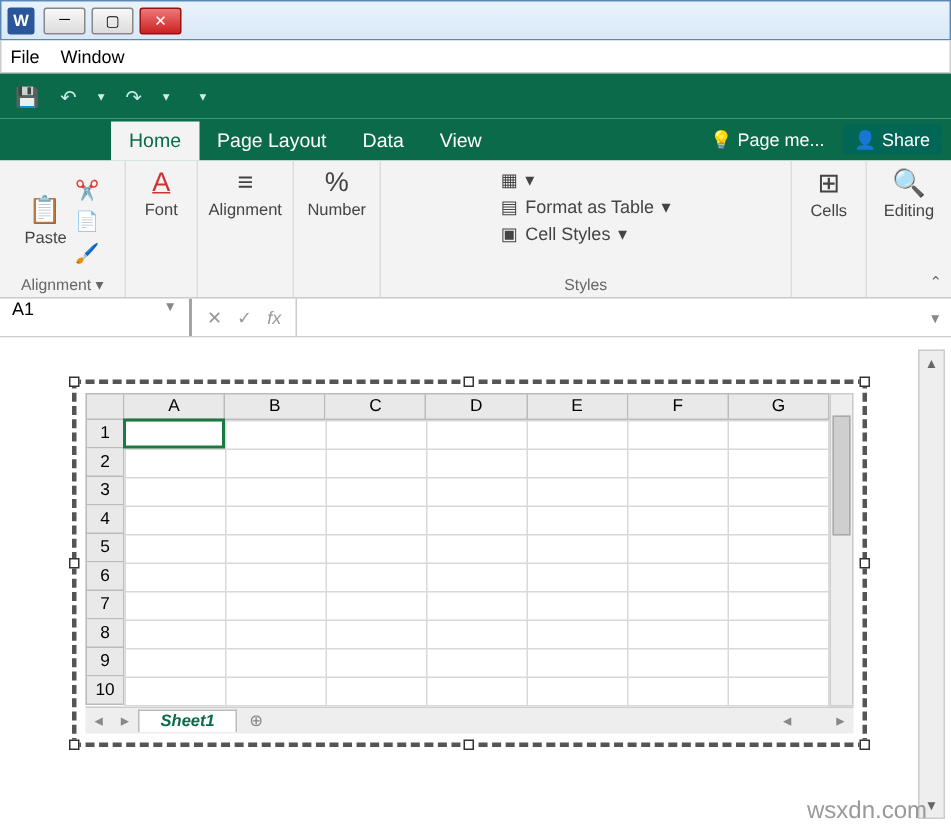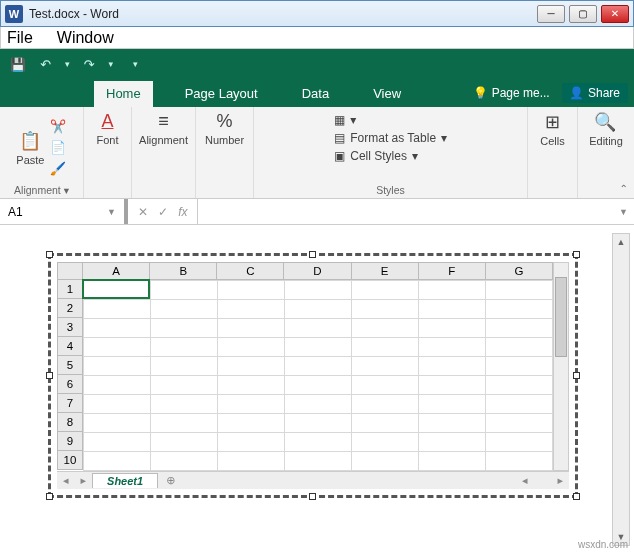--- a/index.html
+++ b/index.html
@@ -7,48 +7,48 @@
 
   
   .titlebar { height: 27px; background: linear-gradient(#eaf3fb,#d9e8f7); border: 1px solid #5a88b8; display: flex; align-items: center; padding: 0 4px; }
   .titlebar .app-icon { width: 18px; height: 18px; background: #2b579a; color: #fff; font-size: 11px; font-weight: bold; display: flex; align-items: center; justify-content: center; border-radius: 2px; margin-right: 6px; }
   .titlebar .title { font-size: 12px; color: #222; flex: 1; }
   .winbtns { display: flex; gap: 4px; }
   .winbtn { width: 28px; height: 18px; border: 1px solid #888; background: linear-gradient(#f8f8f8,#dcdcdc); display:flex;align-items:center;justify-content:center;font-size:10px;border-radius:2px; }
   .winbtn.close { background: linear-gradient(#e77,#c22); color:#fff; border-color:#911; }
 
   
-  .menubar { height: 22px; border: 1px solid #ccc; border-top:none; display:flex; align-items:center; padding-left:6px; font-size:16px; gap:24px; background:#fff; }
+  .menubar { height: 22px; border: 1px solid #ccc; border-top:none; display:flex; align-items:center; padding-left:6px; font-size:12px; gap:14px; background:#fff; }
 
   
   .qat { height: 30px; background:#0a6a4a; display:flex; align-items:center; padding:0 10px; gap:14px; color:#dff; font-size:13px; }
   .qat span { opacity:.9; }
 
   
   .ribtabs { height: 28px; background:#0a6a4a; display:flex; align-items:flex-end; padding-left:74px; font-size:13px; color:#fff; position:relative; }
-  .ribtabs .tab { padding:5px 12px 6px; cursor:pointer;margin-left:20px; }
+  .ribtabs .tab { padding:5px 12px 6px; cursor:pointer; }
   .ribtabs .tab.active { background:#f3f3f3; color:#0a6a4a; }
   .ribtabs .right { position:absolute; right:6px; bottom:4px; display:flex; align-items:center; gap:12px; font-size:12px; }
   .ribtabs .right .share { background:#065; padding:3px 8px; border-radius:2px; }
 
   
   .ribbon { height: 92px; background:#f3f3f3; border-bottom:1px solid #ccc; display:flex; position:relative; font-size:11px; color:#444; }
   .group { border-right:1px solid #ddd; display:flex; flex-direction:column; align-items:center; padding:4px 8px 2px; justify-content:space-between; }
   .group .gicons { display:flex; gap:6px; align-items:center; flex:1; }
   .bigbtn { display:flex; flex-direction:column; align-items:center; gap:2px; font-size:11px; color:#444; }
   .iconbox { font-size:18px; }
   .glabel { font-size:10.5px; color:#666; }
   .styles-group { flex:1; }
   .styles-group .rows { display:flex; flex-direction:column; gap:4px; align-items:flex-start; font-size:12px; padding-top:2px;}
   .styles-group .rows div { display:flex; align-items:center; gap:5px; }
   .collapse-arrow { position:absolute; right:6px; bottom:4px; font-size:10px; color:#666; }
 
   
   .fbar { height: 26px; border-bottom:1px solid #ccc; display:flex; align-items:center; font-size:12px; background:#fff; }
-  .namebox { width:128px; height:100%; border-right:4px solid #a3a3a3; display:flex; align-items:center; padding:0 8px; justify-content:space-between; }
+  .namebox { width:128px; height:100%; border-right:2px solid #a3a3a3; display:flex; align-items:flex-start; padding:0 8px; justify-content:space-between; }
   .fbtns { display:flex; gap:10px; padding:0 10px; color:#999; }
   .formula { flex:1; height:100%; border-left:1px solid #ccc; display:flex; align-items:center; padding:0 6px; position:relative;}
   .formula .exp { position:absolute; right:6px; font-size:9px; color:#888;}
 
   
   .doc { position:absolute; top:225px; left:0; right:0; bottom:0; background:#fff; }
   .objframe { position:absolute; top:28px; left:48px; width:530px; height:245px; border:3px dashed #555; background:#fff; }
   .handle { position:absolute; width:7px; height:7px; background:#fff; border:1px solid #333; }
   .h-nw{top:-5px;left:-5px}.h-n{top:-5px;left:calc(50% - 4px)}.h-ne{top:-5px;right:-5px}
   .h-w{top:calc(50% - 4px);left:-5px}.h-e{top:calc(50% - 4px);right:-5px}
@@ -71,28 +71,27 @@
   .sheettabs .nav{padding:0 6px;color:#888;}
   .sheettabs .stab{padding:1px 14px;background:#fff;border:1px solid #bbb;border-bottom:none;color:#0a6a4a;font-weight:bold;font-style:italic;}
   .sheettabs .add{padding:0 8px;color:#888;}
   .sheettabs .hscroll{flex:1;display:flex;justify-content:flex-end;gap:30px;padding-right:6px;color:#888;}
 
   .outer-vscroll { position:absolute; top:8px; right:4px; bottom:8px; width:18px; background:#eee; border:1px solid #ccc;}
   .outer-vscroll .up,.outer-vscroll .dn{height:16px;text-align:center;font-size:9px;color:#666;line-height:16px;}
   .outer-vscroll .track{position:absolute;top:16px;bottom:16px;left:0;right:0;}
   .outer-vscroll .dn{position:absolute;bottom:0;left:0;right:0;}
 
-  .watermark { position:absolute; right:6px; bottom:4px; font-size:10px; color:#999; z-index:50;}
+  .watermark { position:absolute; right:16px; bottom:4px; font-size:16px; color:#999; z-index:50;}
 </style>
 </head>
 <body>
 
 <div class="titlebar">
   <div class="app-icon">W</div>
-  <div class="title">Test.docx - Word</div>
   <div class="winbtns">
     <div class="winbtn">─</div>
     <div class="winbtn">▢</div>
     <div class="winbtn close">✕</div>
   </div>
 </div>
 
 <div class="menubar">
   <span>File</span>
   <span>Window</span>

